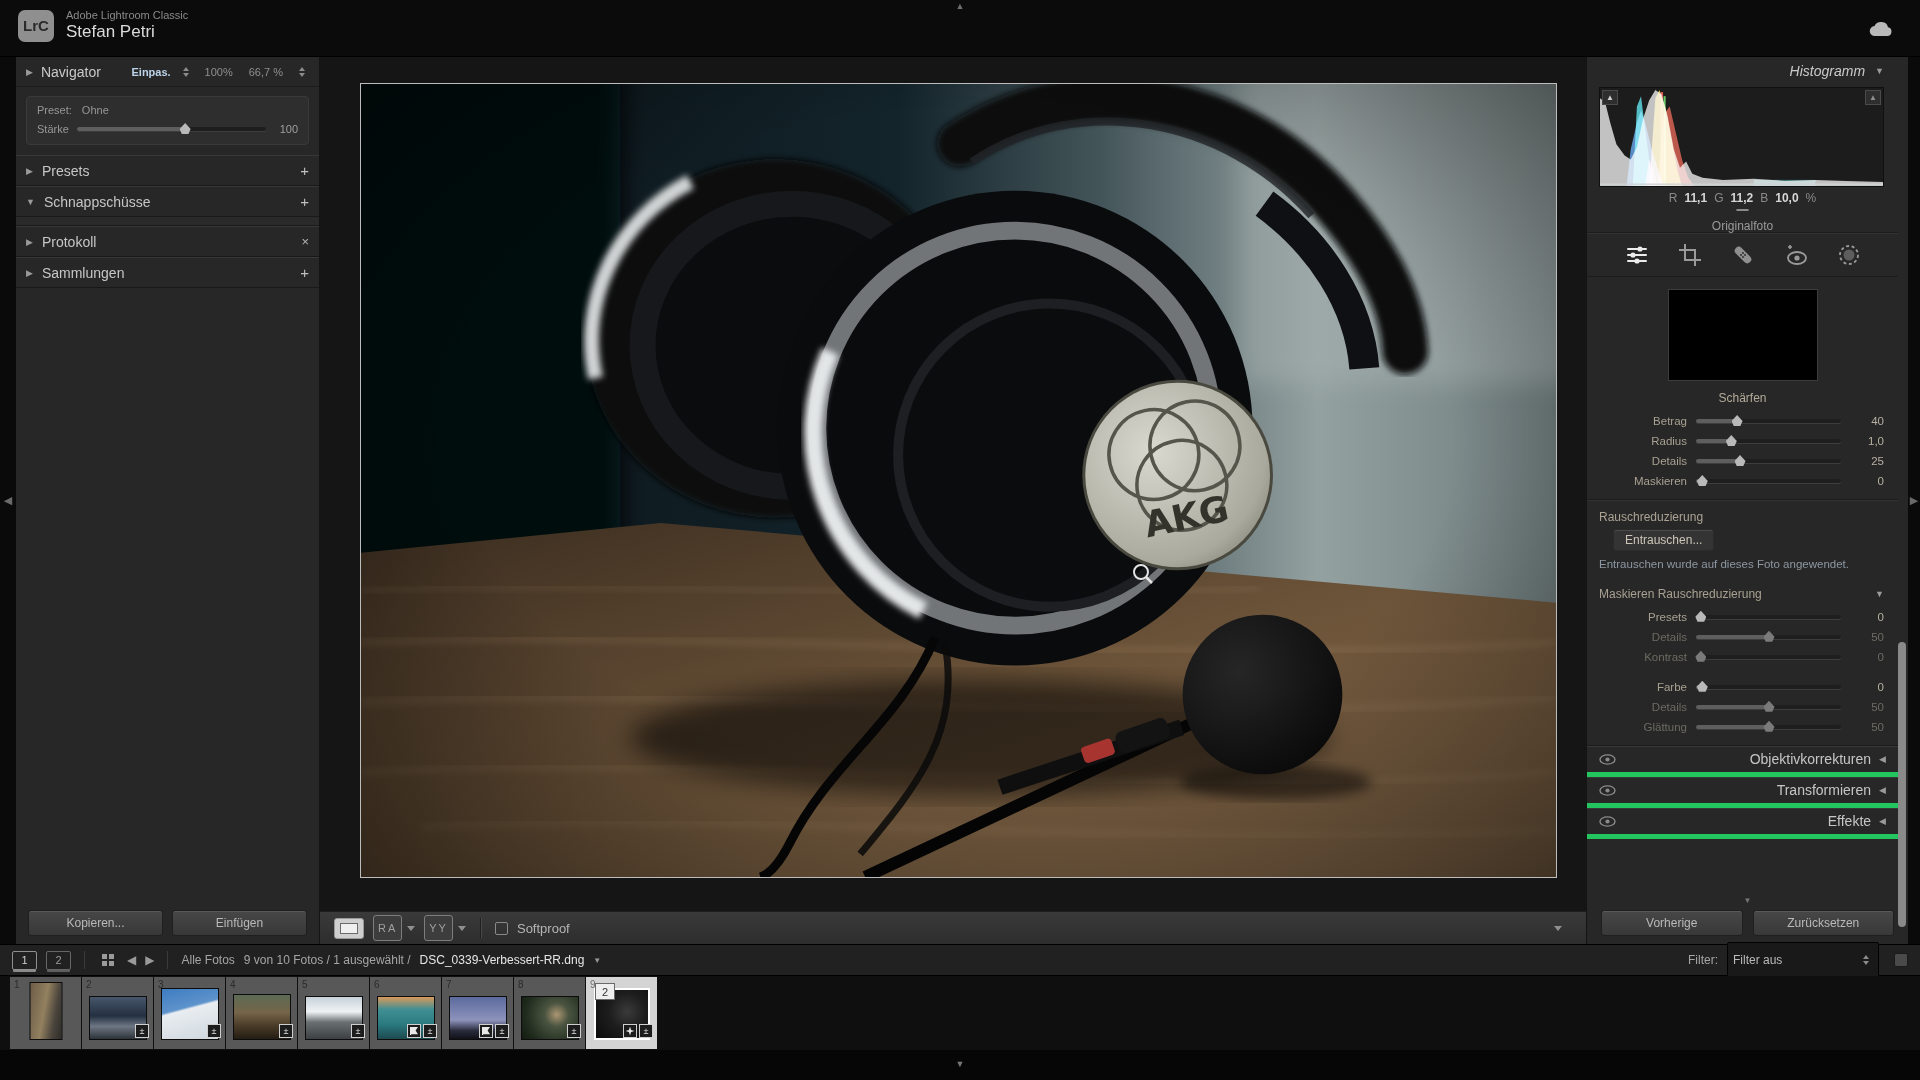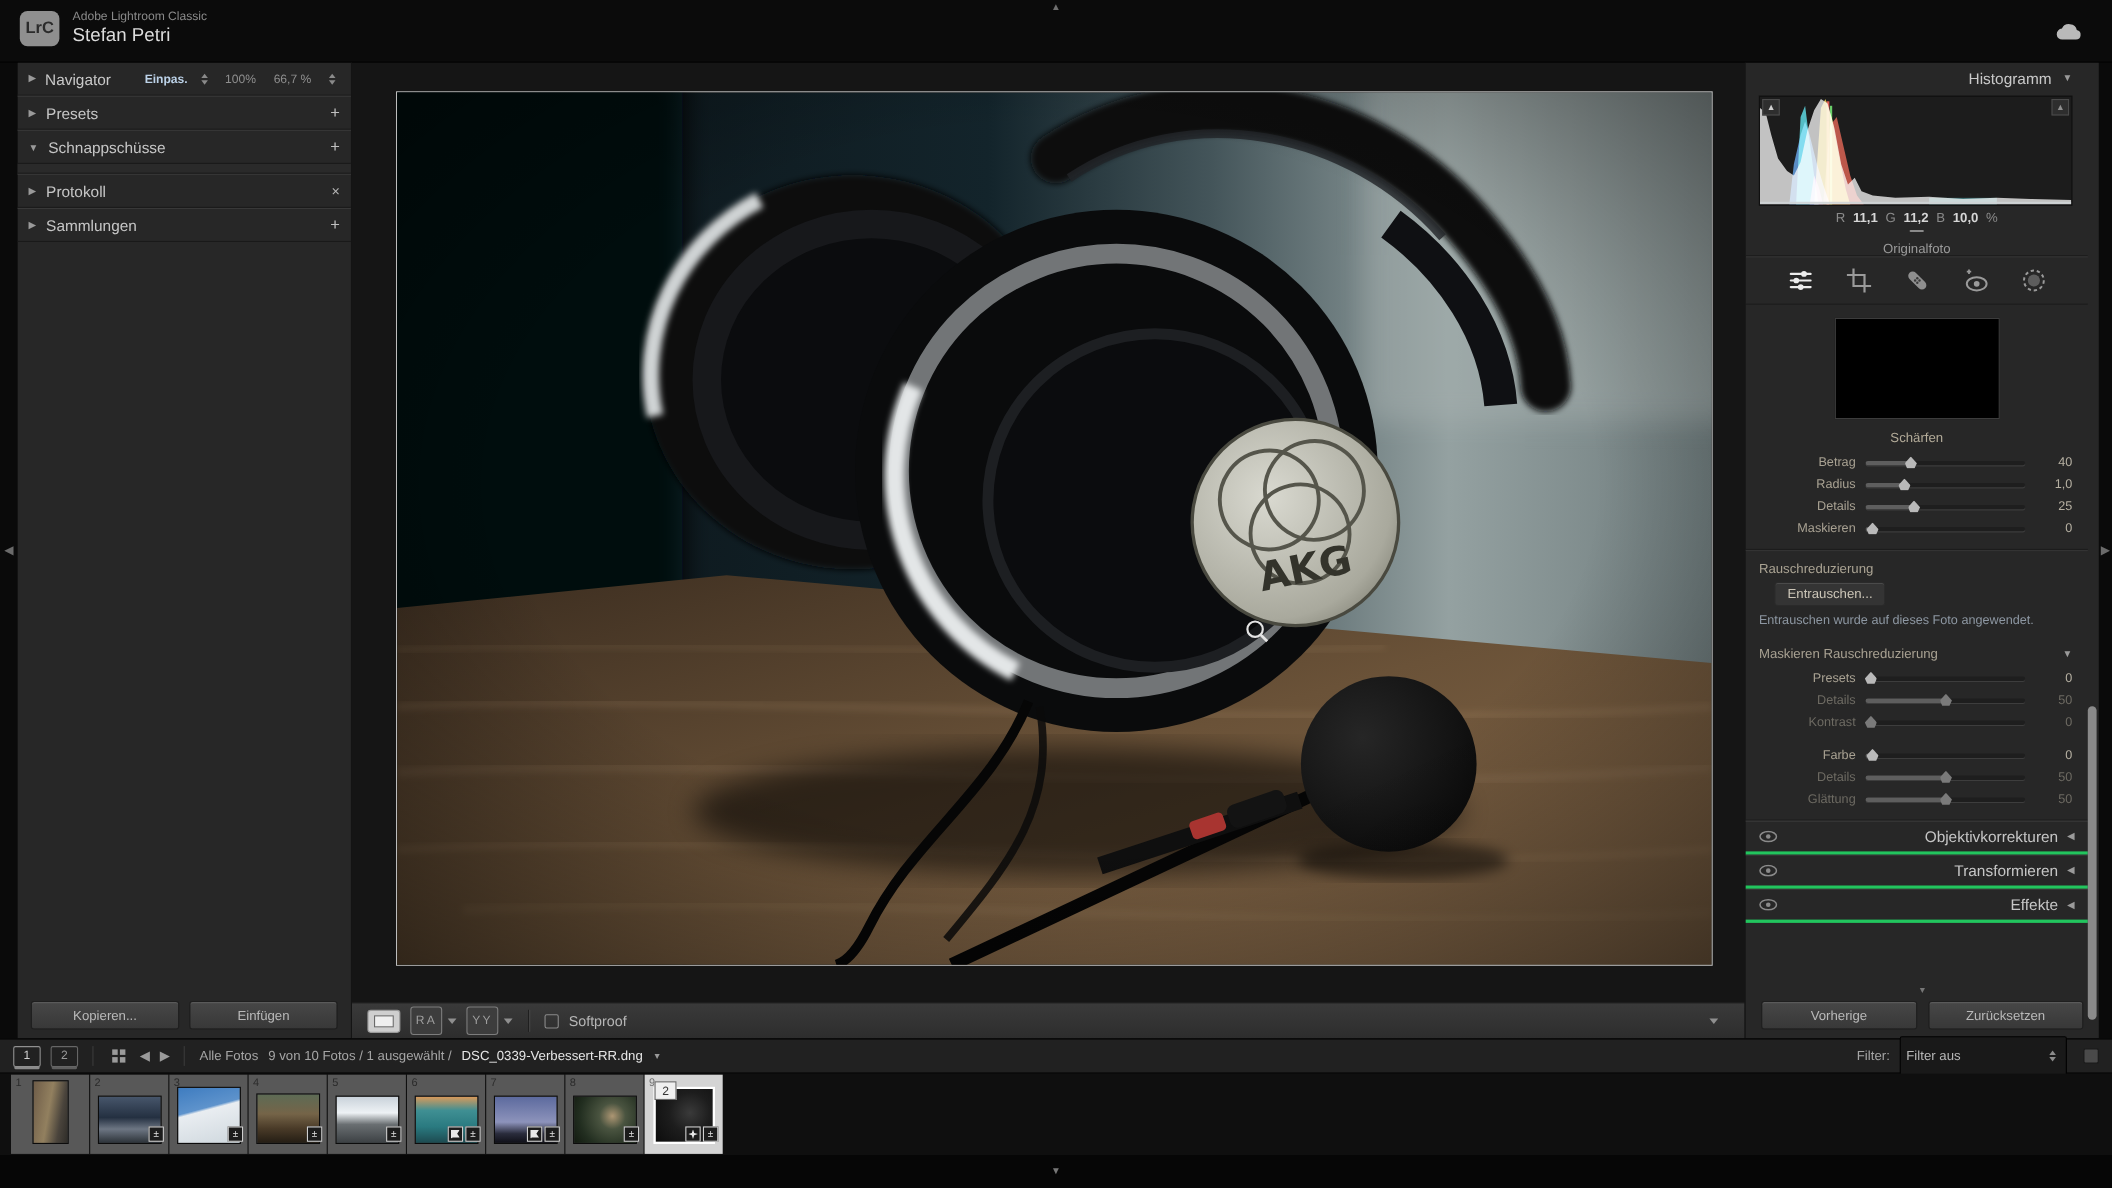--- a/index.html
+++ b/index.html
@@ -69,21 +69,21 @@
   .mini-d { width:0; height:0; border-left:4px solid transparent; border-right:4px solid transparent; border-top:5px solid #8f8f8f; margin-left:3px; }
   .tb-div { width:1px; height:20px; background:#1f1f1f; margin:0 5px; box-shadow:1px 0 0 #4a4a4a; }
   .checkbox { width:13px; height:13px; border:1px solid #8a8a8a; border-radius:2px; background:transparent; cursor:pointer; }
   .softproof-label { color:#b5b5b5; font-size:13px; }
   .tb-spacer { flex:1; }
   .tb-expand { margin-right:10px; }
 
   
   .panel-right { width:322px; background:#272727; border-left:1px solid #141414; position:relative; display:flex; flex-direction:column; font-size:12px; }
   .rp-scrollwrap { flex:1; position:relative; padding-right:10px; }
-  .hist-header { height:28px; display:flex; align-items:center; justify-content:flex-end; gap:10px; padding:0 14px; }
+  .hist-header { height:28px; display:flex; align-items:center; justify-content:flex-end; gap:10px; padding:0 14px;font-style:italic; }
   .hist-title { color:#c9c9c9; font-size:14px; }
   .hist-box { margin:2px 14px 0 12px; height:100px; background:#1c1c1c; border:1px solid #101010; position:relative; }
   .hist-box svg { position:absolute; inset:0; width:100%; height:100%; }
   .clip-ind { position:absolute; top:2px; width:16px; height:15px; background:#2e2e2e; border:1px solid #4a4a4a;
     display:flex; align-items:center; justify-content:center; color:#cfcfcf; font-size:8px; cursor:pointer; }
   .clip-ind.l { left:2px; } .clip-ind.r { right:2px; color:#8f8f8f; }
   .rgb-row { height:22px; display:flex; align-items:center; justify-content:center; gap:7px; font-size:12px; }
   .rgb-row .k { color:#8a8a8a; } .rgb-row .v { color:#d6d6d6; font-weight:bold; }
   .orig-row { height:24px; display:flex; align-items:center; gap:8px; padding:0 14px; color:#9a9a9a; border-bottom:1px solid #1c1c1c;flex-direction:column; }
   .tools-row { height:44px; display:flex; align-items:center; justify-content:center; gap:27px; border-bottom:1px solid #1c1c1c; box-shadow:inset 0 1px 0 #333; }
@@ -101,21 +101,21 @@
   .slider-row.disabled .slabel, .slider-row.disabled .sval { color:#6d6a62; }
   .slider-row.disabled .thumb { background:#7a7a7a; }
   .rp-divider { height:1px; background:#1c1c1c; margin:8px 0 0 0; box-shadow:0 1px 0 #333; }
   .noise-label { color:#aaa393; font-size:12px; padding:10px 14px 2px 12px; }
   .denoise-btn { display:inline-block; margin:3px 0 5px 26px; padding:3px 11px; background:#343434; border:1px solid #2a2a2a;
     border-radius:3px; color:#ccc6b8; font-size:12px; box-shadow:inset 0 1px 0 #4a4a4a; cursor:pointer; }
   .denoise-note { color:#8d97a2; font-size:11.5px; line-height:1.45; padding:0 40px 8px 12px; }
   .manual-row { display:flex; align-items:center; height:26px; padding:0 14px 0 12px; }
   .manual-row .label { color:#a8a192; font-size:12px; flex:1; }
   .group-gap { height:10px; }
-  .rsec { height:31px; border-top:1px solid #383838; border-bottom:3px solid #22c55e; display:flex; align-items:center; padding:0 12px; gap:8px; cursor:pointer; }
+  .rsec { height:31px; border-top:1px solid #383838; border-bottom:5px solid #22c55e; display:flex; align-items:center; padding:0 12px; gap:8px; cursor:pointer; }
   .rsec .eye { flex:0 0 auto; }
   .rsec .label { flex:1; text-align:right; color:#c6c6c6; font-size:14px; }
   .panel-end { text-align:center; color:#777; font-size:8px; height:11px; line-height:11px; }
   .rp-buttons { display:flex; gap:10px; padding:4px 14px 8px 14px; }
   .scrollbar { position:absolute; right:2px; top:585px; width:8px; height:285px; background:#8a8a8a; border-radius:4px; }
 
   
   .filmbar { position:absolute; top:944px; left:0; right:0; height:32px; background:#212121;
     border-top:1px solid #000; border-bottom:1px solid #000; display:flex; align-items:center; padding:0 12px; gap:9px; font-size:12px; }
   .mon-btn { width:25px; height:19px; border:1px solid #8f8f8f; border-radius:2px; color:#cfcfcf; font-size:11px;
@@ -196,20 +196,34 @@
         <span class="updown">
             <i class="u"></i>
             <i class="d"></i>
           </span>
         <span class="nav-zoom">100%</span>
         <span class="nav-zoom">66,7 %</span>
         <span class="updown">
             <i class="u"></i>
             <i class="d"></i>
           </span>
+      </div>
+      <div class="preset-box">
+        <div class="preset-row">
+          <span>Preset:</span>
+          <span>Ohne</span>
+        </div>
+        <div class="strength-row">
+          <span>Stärke</span>
+          <span class="track">
+            <span class="fill" style="width:57%"></span>
+              <span class="thumb" style="left:57%"></span>
+          </span>
+          <span class="strength-val">100</span>
+        </div>
       </div>
       <div id="left-sections">
           <div class="lsec">
             <span class="tri-r">▶</span>
             <span class="label">Presets</span>
             <span class="plus">+</span>
           </div>
           <div class="lsec">
             <span class="tri-d">▼</span>
             <span class="label">Schnappschüsse</span>

